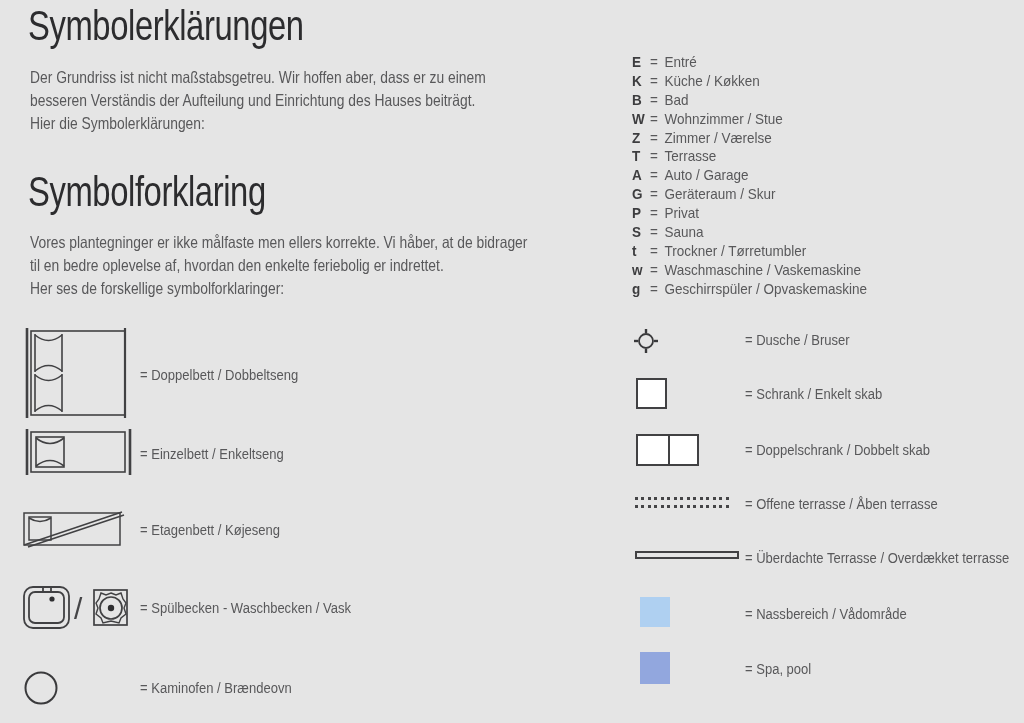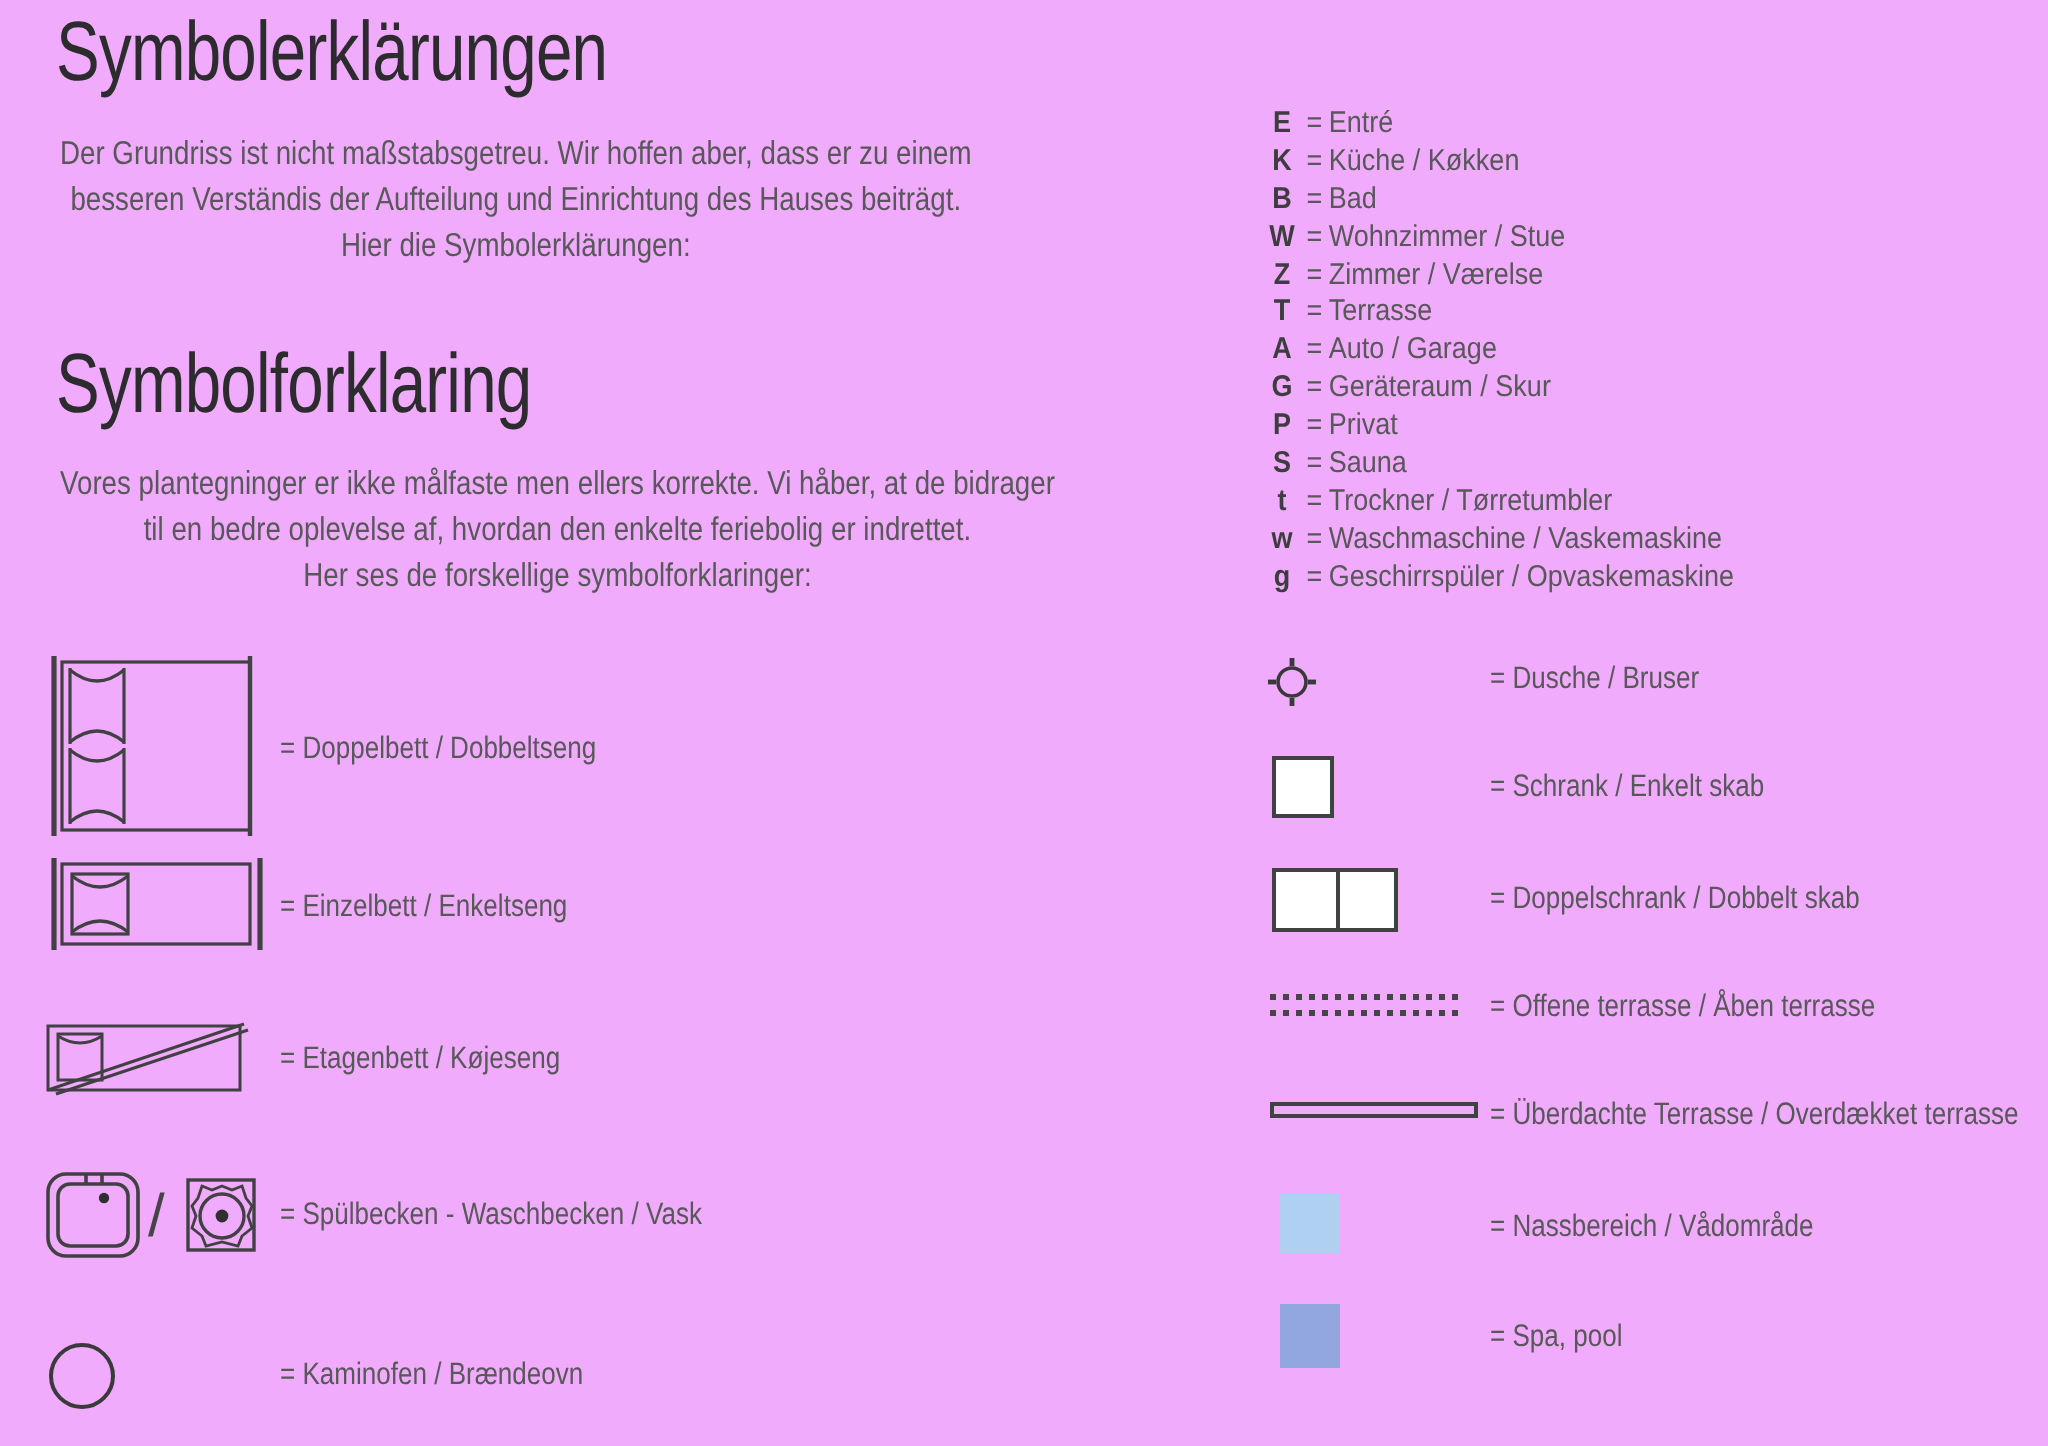--- a/index.html
+++ b/index.html
@@ -1,22 +1,21 @@
 <!DOCTYPE html>
 <html><head>
 <meta charset="utf-8">
 <style>
   html,body{margin:0;padding:0;background:#ffffff;}
   .page{
     position:relative;
     width:1024px;height:723px;
-    background:#f0abfc;
+    background:#e5e5e5;
     font-family:"Liberation Sans", sans-serif;
     overflow:hidden;
-    text-align:center;
   }
   .h1{
     position:absolute;
     font-size:42px;
     font-weight:500;
     color:#2c2c2e;
     letter-spacing:-0.5px;
     transform:scaleX(0.78);
     transform-origin:0 0;
     white-space:nowrap;

